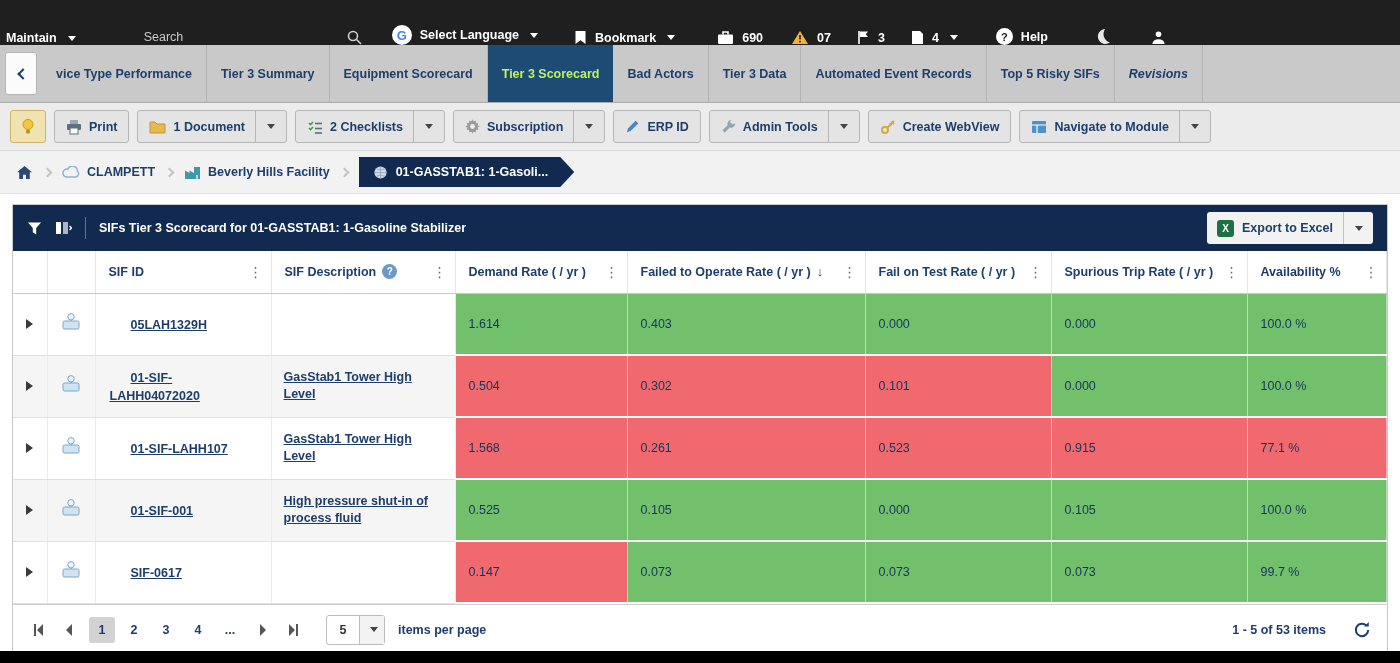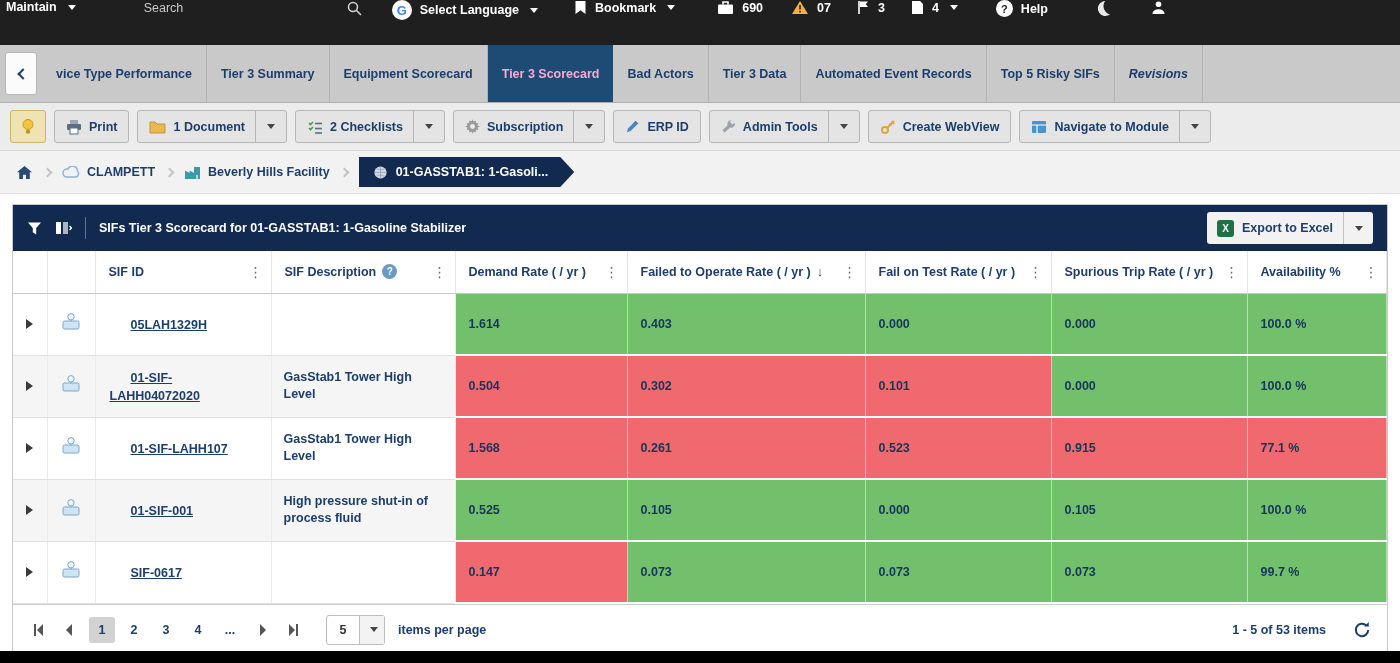--- a/index.html
+++ b/index.html
@@ -8,34 +8,34 @@
   }
   *{box-sizing:border-box; margin:0; padding:0;}
   body{
     width:1400px; height:663px; overflow:hidden; position:relative;
     font-family:"Liberation Sans", sans-serif; background:#fff;
   }
   .ico{display:inline-flex; align-items:center; justify-content:center;}
   .caret{display:inline-block;width:0;height:0;border-left:4px solid transparent;border-right:4px solid transparent;border-top:5px solid currentColor;margin-left:3px;}
 
   
-  .topbar{height:45px;background:#1f1f1f;display:flex;align-items:flex-start;color:#fff;font-size:12.5px;font-weight:bold;}
+  .topbar{height:45px;background:#1f1f1f;display:flex;align-items:flex-end;color:#fff;font-size:12.5px;font-weight:bold;}
   .tb-item{display:flex;align-items:center;gap:8px;cursor:pointer;white-space:nowrap;}
   .tb-menu{margin-left:6px;}
   .tb-search{margin-left:68px;width:218px;display:flex;align-items:center;justify-content:space-between;color:#c9c9c9;font-weight:normal;cursor:text;}
   .gbadge{width:20px;height:20px;border-radius:50%;background:#fff;color:#4285f4;font-weight:bold;font-size:13px;display:flex;align-items:center;justify-content:center;}
   .help-circ{width:17px;height:17px;border-radius:50%;background:#fff;color:#222;font-weight:bold;font-size:11px;display:flex;align-items:center;justify-content:center;}
 
   
   .tabbar{height:58px;background:#c9c9c9;display:flex;align-items:stretch;border-bottom:1px solid #adadad;}
   .back-btn{width:32px;margin:7px 5px;background:#fbfbfb;border:1px solid #b5b5b5;border-radius:3px;display:flex;align-items:center;justify-content:center;cursor:pointer;}
   .chev-back{width:8px;height:8px;border-left:2px solid var(--navy);border-bottom:2px solid var(--navy);transform:rotate(45deg);margin-left:3px;}
   .tabs{display:flex;flex:1;overflow:hidden;}
   .tab{padding:0 14px;display:flex;align-items:center;font-size:12.5px;font-weight:bold;color:var(--navy);border-right:1px solid #b2b2b2;cursor:pointer;white-space:nowrap;}
-  .tab.active{background:var(--active_tab);color:#f9a8d4;border-right:none;}
+  .tab.active{background:var(--active_tab);color:#bef264;border-right:none;}
   .tab.italic{font-style:italic;}
 
   
   .toolbar{height:48px;background:#ececec;display:flex;align-items:center;gap:8px;padding:0 10px;border-bottom:1px solid #d8d8d8;}
   .tbtn{height:33px;background:#e4e4e4;border:1px solid #b6b6b6;border-radius:3px;display:flex;align-items:center;gap:7px;padding:0 11px;font-size:12.5px;font-weight:bold;color:var(--navy);cursor:pointer;white-space:nowrap;}
   .tbtn .caret-sec{border-left:1px solid #b6b6b6;margin-left:3px;padding-left:8px;align-self:stretch;display:flex;align-items:center;color:#444;}
   .tbtn.bulb{width:36px;padding:0;justify-content:center;background:#f0e3b2;border-color:#cdb46a;}
 
   
   .breadcrumb{height:43px;background:#f2f2f2;display:flex;align-items:center;padding:0 16px;gap:11px;border-bottom:1px solid #e2e2e2;}
@@ -61,22 +61,22 @@
   .kebab{margin-left:auto;color:#666;font-size:14px;font-weight:normal;cursor:pointer;}
   .help-badge{width:15px;height:15px;border-radius:50%;background:#6b9ac4;color:#fff;font-size:10px;font-weight:bold;display:flex;align-items:center;justify-content:center;cursor:pointer;}
   .sort-arrow{color:#444;font-size:13px;}
   tbody td{height:62px;border-bottom:1px solid #e0e0e0;border-right:1px solid #ebebeb;vertical-align:middle;}
   tr.alt .td-expand, tr.alt .td-icon, tr.alt .td-id, tr.alt .td-desc{background:#f5f5f5;}
   .td-expand{text-align:center;cursor:pointer;}
   .tri-right{display:inline-block;width:0;height:0;border-top:5px solid transparent;border-bottom:5px solid transparent;border-left:7px solid #3a3a3a;}
   .td-icon{text-align:center;cursor:pointer;}
   .td-id{padding:0 10px 0 14px;}
   .sif-link{color:var(--navy);font-weight:bold;font-size:12.5px;text-decoration:underline;cursor:pointer;padding-left:21px;}
-  .td-desc{padding:12px 12px;color:var(--navy);font-weight:bold;font-size:12.5px;line-height:1.4;}
-  .td-val{padding:0 8px 0 13px;font-weight:bold;font-size:12.5px;color:#17355a;border-bottom:2px solid #fff;border-right:1px solid rgba(255,255,255,.5);}
+  .td-desc{padding:12px 12px;color:var(--navy);font-weight:bold;font-size:12.5px;line-height:1.4;text-decoration:underline;}
+  .td-val{padding:0 8px 0 13px;font-weight:normal;font-size:12.5px;color:#17355a;border-bottom:2px solid #fff;border-right:1px solid rgba(255,255,255,.5);}
   .td-val.good{background:var(--cell_good);}
   .td-val.bad{background:var(--cell_bad);}
 
   
   .pager{height:50px;display:flex;align-items:center;gap:9px;padding:0 14px;border-top:1px solid #cfcfcf;background:#fff;}
   .pg-icon{width:22px;height:22px;color:#555;display:flex;align-items:center;justify-content:center;cursor:pointer;}
   .page-nums{display:flex;align-items:center;gap:6px;}
   .page-num{min-width:26px;height:26px;display:flex;align-items:center;justify-content:center;font-size:12.5px;font-weight:bold;color:var(--navy);border-radius:3px;cursor:pointer;}
   .page-num.current{background:#d2d2d2;}
   .size-select{margin-left:12px;height:30px;background:#fff;border:1px solid #bdbdbd;border-radius:3px;display:flex;align-items:stretch;cursor:pointer;}

